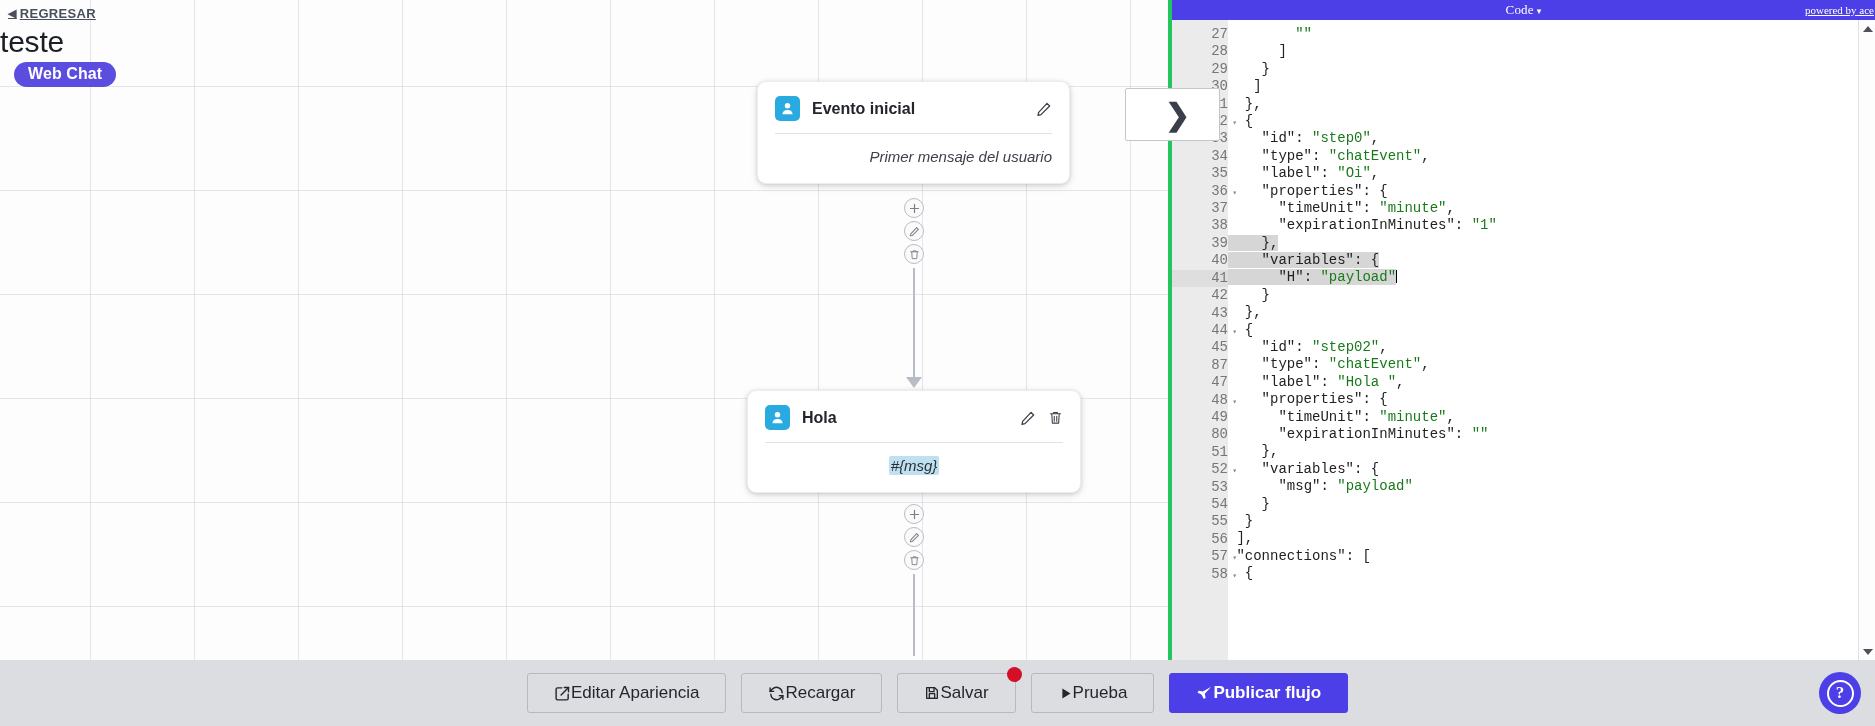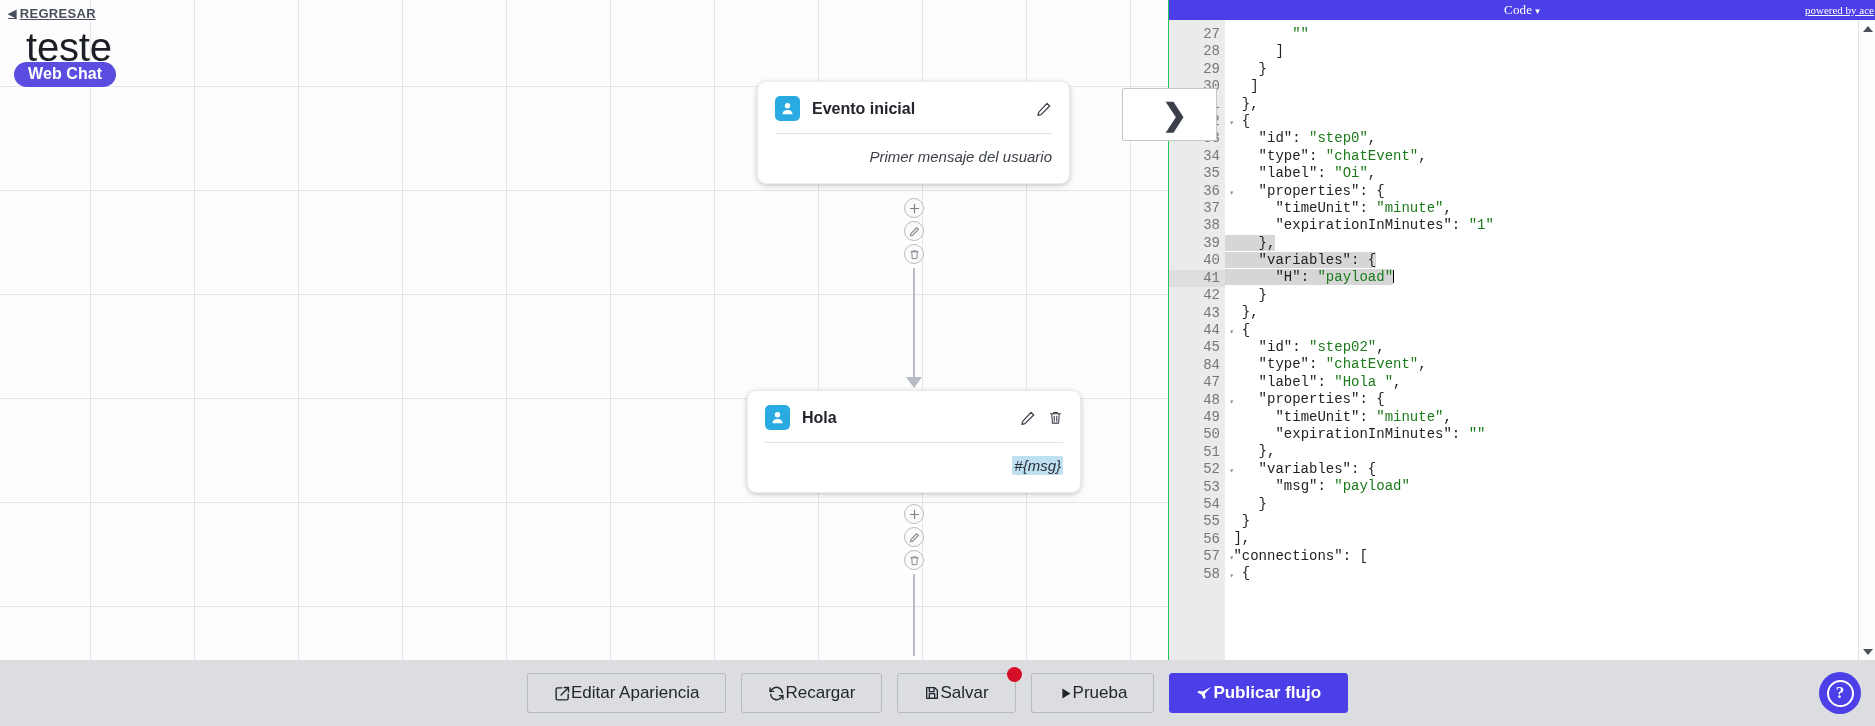--- a/index.html
+++ b/index.html
@@ -29,22 +29,22 @@
   #back-link {
     position: absolute; left: 8px; top: 6px;
     display: flex; align-items: center; gap: 3px;
     font-size: 13px; font-weight: bold; letter-spacing: .3px;
     color: #4a4f5c; text-decoration: underline;
     cursor: pointer; user-select: none;
   }
   #back-link .chev { font-size: 11px; line-height: 1; transform: translateY(0px); }
 
   #flow-title {
-    position: absolute; left: 26px; top: 25px;
-    font-size: 40px; font-weight: 400; color: #1c1f26;
+    position: absolute; left: 0; top: 25px;
+    font-size: 30px; font-weight: 400; color: #1c1f26;
     letter-spacing: -0.2px;
   }
   #flow-badge {
     position: absolute; left: 14px; top: 62px;
     background: #5b4de0; color: #fff;
     font-size: 16px; font-weight: bold;
     padding: 3px 14px 4px; border-radius: 14px;
     letter-spacing: .1px;
   }
 
@@ -70,21 +70,21 @@
     margin-left: 12px; font-size: 16px; font-weight: bold;
     color: #22252c; flex: 1 1 auto; white-space: nowrap;
   }
   .node-actions { display: flex; align-items: center; gap: 12px; }
   .node-actions .act { cursor: pointer; line-height: 0; color: #3a3f4a; }
   .node-divider { height: 1px; background: #e2e2e2; margin: 0 17px; }
   .node-body {
     padding: 14px 17px 18px; text-align: right;
     font-size: 15px; font-style: italic; color: #3c4049;
   }
-  .node-body.centered-token { text-align: right; }
+  .node-body.centered-token { text-align: center; }
   .token {
     background: #bfe0f0; color: #2a2d34; font-style: italic;
     padding: 1px 2px; border-radius: 2px;
   }
 
   #node-evento { left: 757px; top: 81px; width: 313px; }
   #node-hola   { left: 747px; top: 390px; width: 334px; }
 
   
   .conn-stack {
@@ -109,21 +109,21 @@
     border-left: 8px solid transparent;
     border-right: 8px solid transparent;
     border-top: 11px solid #b8bcc4;
   }
   #arrow-1 { left: 906px; top: 377px; }
 
   
   #code-panel {
     position: absolute; left: 1168px; top: 0;
     width: 707px; height: 660px; background: #a16207;
-    border-left: 1px solid #22c55e;
+    border-left: 4px solid #22c55e;
   }
   #code-header {
     height: 20px; background: #4d3fe8; position: relative;
     display: flex; align-items: center;
   }
   #code-header-title {
     position: absolute; left: 0; right: 0; text-align: center;
     color: #ffffff; font-size: 13px; letter-spacing: .2px;
     font-family: "Liberation Serif", serif;
   }
@@ -139,21 +139,21 @@
     width: 707px; height: 640px; background: #ffffff;
     overflow: hidden; display: flex;
     font-family: "Liberation Mono", monospace;
     font-size: 14px; line-height: 17.4px;
   }
   #gutter {
     width: 56px; flex: 0 0 56px; background: #ebebeb;
     color: #767676; text-align: right; padding-top: 6px;
     user-select: none;
   }
-  .gl { padding-right: 5px; position: relative; white-space: nowrap; }
+  .gl { position: relative; white-space: nowrap; }
   .gl .fold {
     position: absolute; right: -9px; top: 1px;
     font-size: 8px; color: #888;
   }
   .gl.active { background: #dedede; }
 
   #code-area {
     position: relative; flex: 1 1 auto; padding-top: 6px;
     overflow: hidden;
   }
@@ -365,25 +365,25 @@
           <div class="gl">36<span class="fold">▾</span></div>
           <div class="gl">37</div>
           <div class="gl">38</div>
           <div class="gl">39</div>
           <div class="gl">40<span class="fold">▾</span></div>
           <div class="gl active">41</div>
           <div class="gl">42</div>
           <div class="gl">43</div>
           <div class="gl">44<span class="fold">▾</span></div>
           <div class="gl">45</div>
-          <div class="gl">84</div>
+          <div class="gl">87</div>
           <div class="gl">47</div>
           <div class="gl">48<span class="fold">▾</span></div>
           <div class="gl">49</div>
-          <div class="gl">50</div>
+          <div class="gl">80</div>
           <div class="gl">51</div>
           <div class="gl">52<span class="fold">▾</span></div>
           <div class="gl">53</div>
           <div class="gl">54</div>
           <div class="gl">55</div>
           <div class="gl">56</div>
           <div class="gl">57<span class="fold">▾</span></div>
           <div class="gl">58<span class="fold">▾</span></div>
         </div>
       <div id="code-area">

